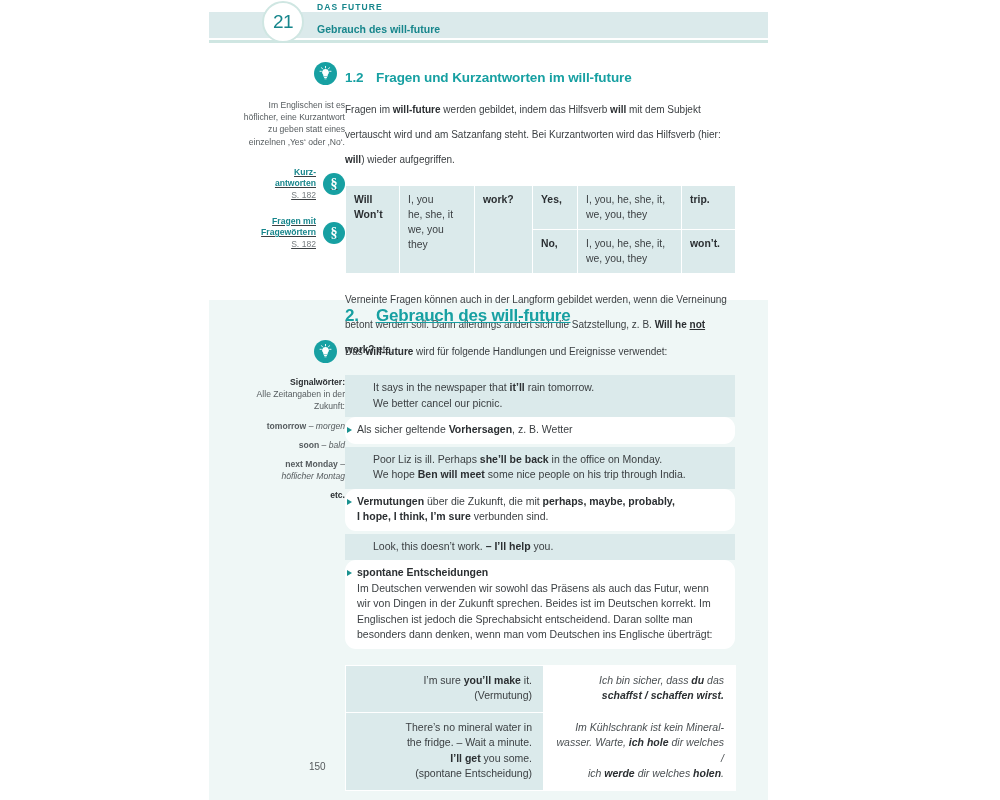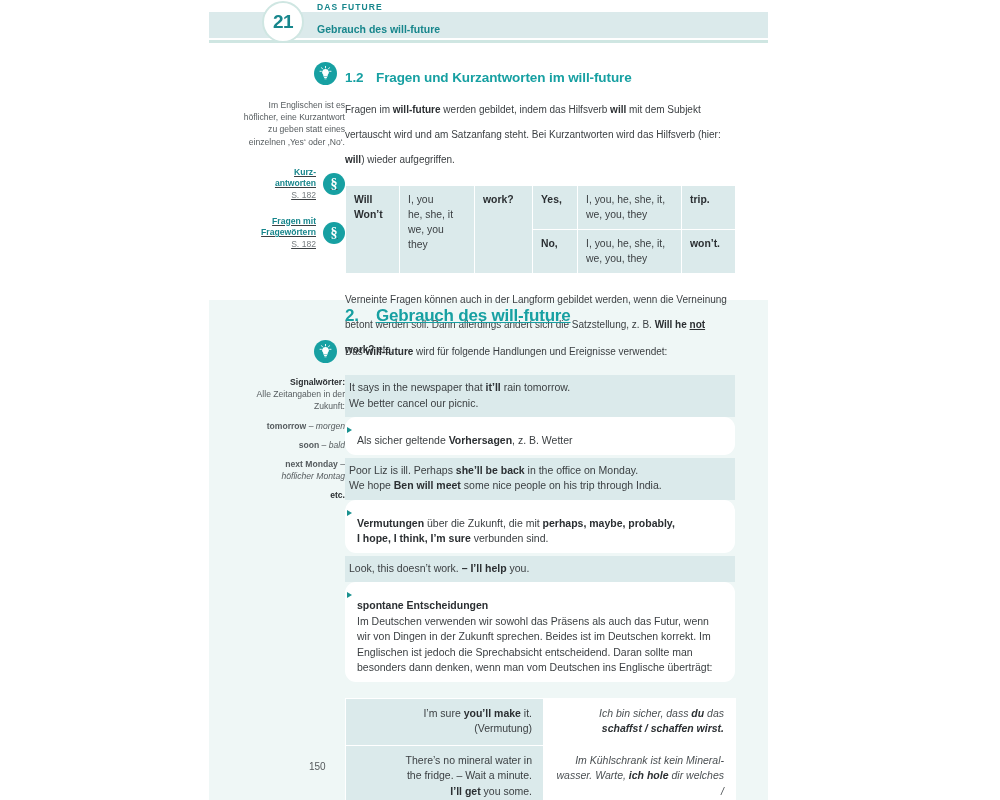--- a/index.html
+++ b/index.html
@@ -67,21 +67,21 @@
     width: 42px;
     height: 42px;
     border-radius: 50%;
     background: #ffffff;
     border: 2px solid #cfe6e2;
     box-sizing: border-box;
     display: flex;
     align-items: center;
     justify-content: center;
     font-size: 19px;
-    font-weight: bold;
+    font-weight: normal;
     color: #17868c;
     letter-spacing: -0.5px;
   }
   #runhead-texts {
     position: absolute;
     left: 108px;
     top: 0px;
   }
   #runhead-kicker {
     font-size: 8.5px;
@@ -200,28 +200,28 @@
     font-size: 10.4px;
     line-height: 15px;
     vertical-align: top;
     color: #3c4043;
   }
   #wt td.bold { font-weight: bold; color: #2b2f32; }
 
   
   .ex-shade {
     background: #dbeaeb;
-    padding: 5px 12px 6px 4px;
+    padding: 5px 12px 6px 28px;
     font-size: 10.5px;
     line-height: 15.5px;
     color: #3c4043;
   }
   .ex-rule {
     background: #ffffff;
-    padding: 16px 12px 6px 12px;
+    padding: 5px 12px 6px 12px;
     font-size: 10.5px;
     line-height: 15.5px;
     color: #3c4043;
     position: relative;
     border-radius: 11px;
   }
   .ex-rule::before {
     content: "";
     position: absolute;
     left: 2px;

